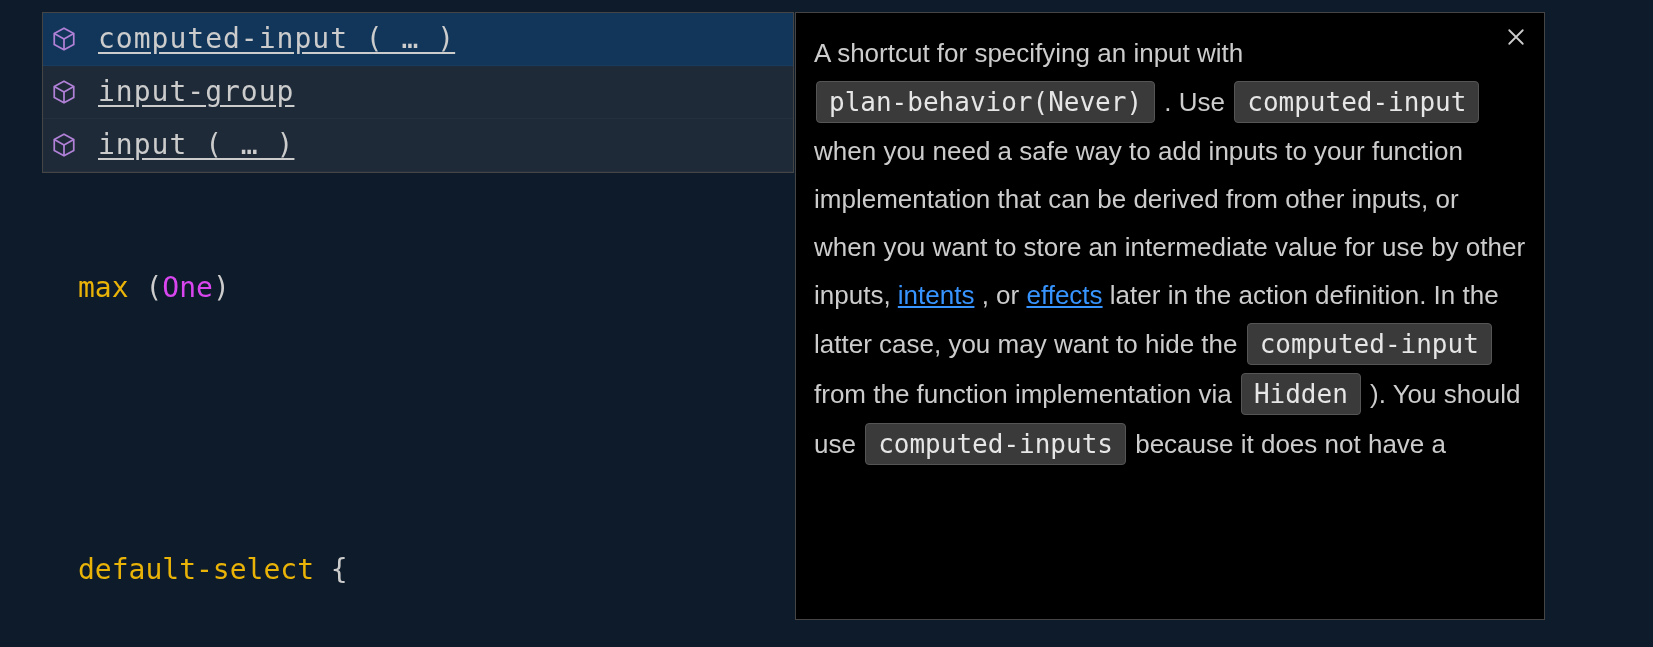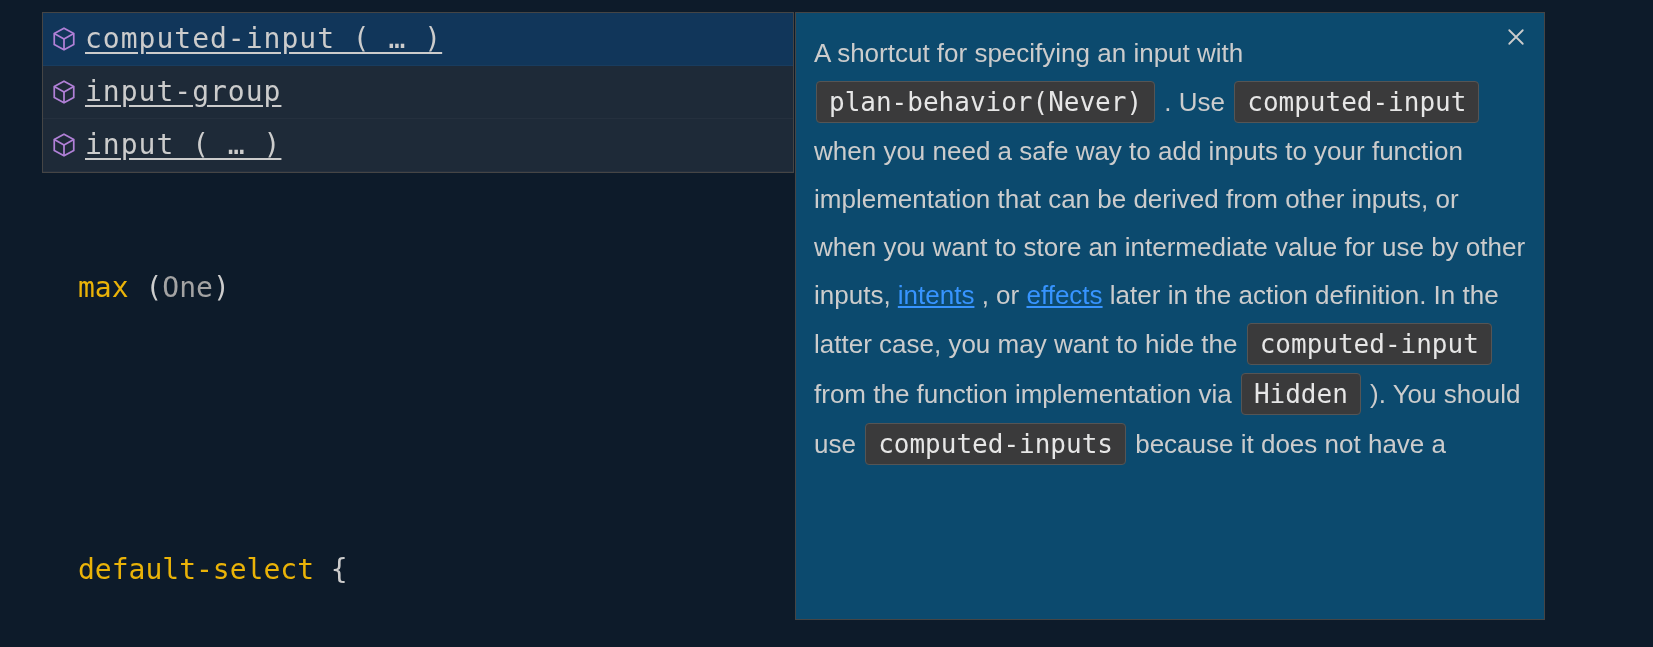--- a/index.html
+++ b/index.html
@@ -26,41 +26,41 @@
     right: 0;
     font-size: 28px;
     line-height: 47px;
     white-space: pre;
     padding-left: 78px;
     color: #cccccc;
   }
   .code-line { display:block; }
   .tok-fn { color:#eab308; }
   .tok-paren { color:#cccccc; }
-  .tok-val { color:#a3a3a3; }
+  .tok-val { color:#d946ef; }
   .tok-brace { color:#cccccc; }
   .code-indent1 { padding-left:0; }
 
   
   .suggest {
     position: absolute;
     top: 12px;
     left: 42px;
     width: 752px;
     border: 1px solid #454545;
     background: #1e2a38;
     font-size: 28px;
     line-height: 48px;
     z-index: 5;
   }
   .suggest-row {
     display: flex;
     align-items: center;
     padding: 2px 10px 2px 8px;
-    gap: 8px;
+    gap: 21px;
     border-bottom: 1px solid rgba(255,255,255,0.03);
   }
   .suggest-row.selected {
     background: #11365a;
   }
   .suggest-icon {
     flex: 0 0 auto;
     color: #b180d7;
     display:flex;
     align-items:center;
@@ -73,21 +73,21 @@
     font-family: ui-monospace, Menlo, monospace;
   }
   
   
   .doc-panel {
     position: absolute;
     top: 12px;
     left: 795px;
     width: 750px;
     height: 608px;
-    background: #0c4a6e;
+    background: #000000;
     border: 1px solid #454545;
     font-family: -apple-system, "Segoe UI", Helvetica, Arial, sans-serif;
     font-size: 26px;
     line-height: 48px;
     color: #cccccc;
     padding: 16px 18px 8px 18px;
     overflow: hidden;
     z-index: 6;
   }
   .doc-close {

